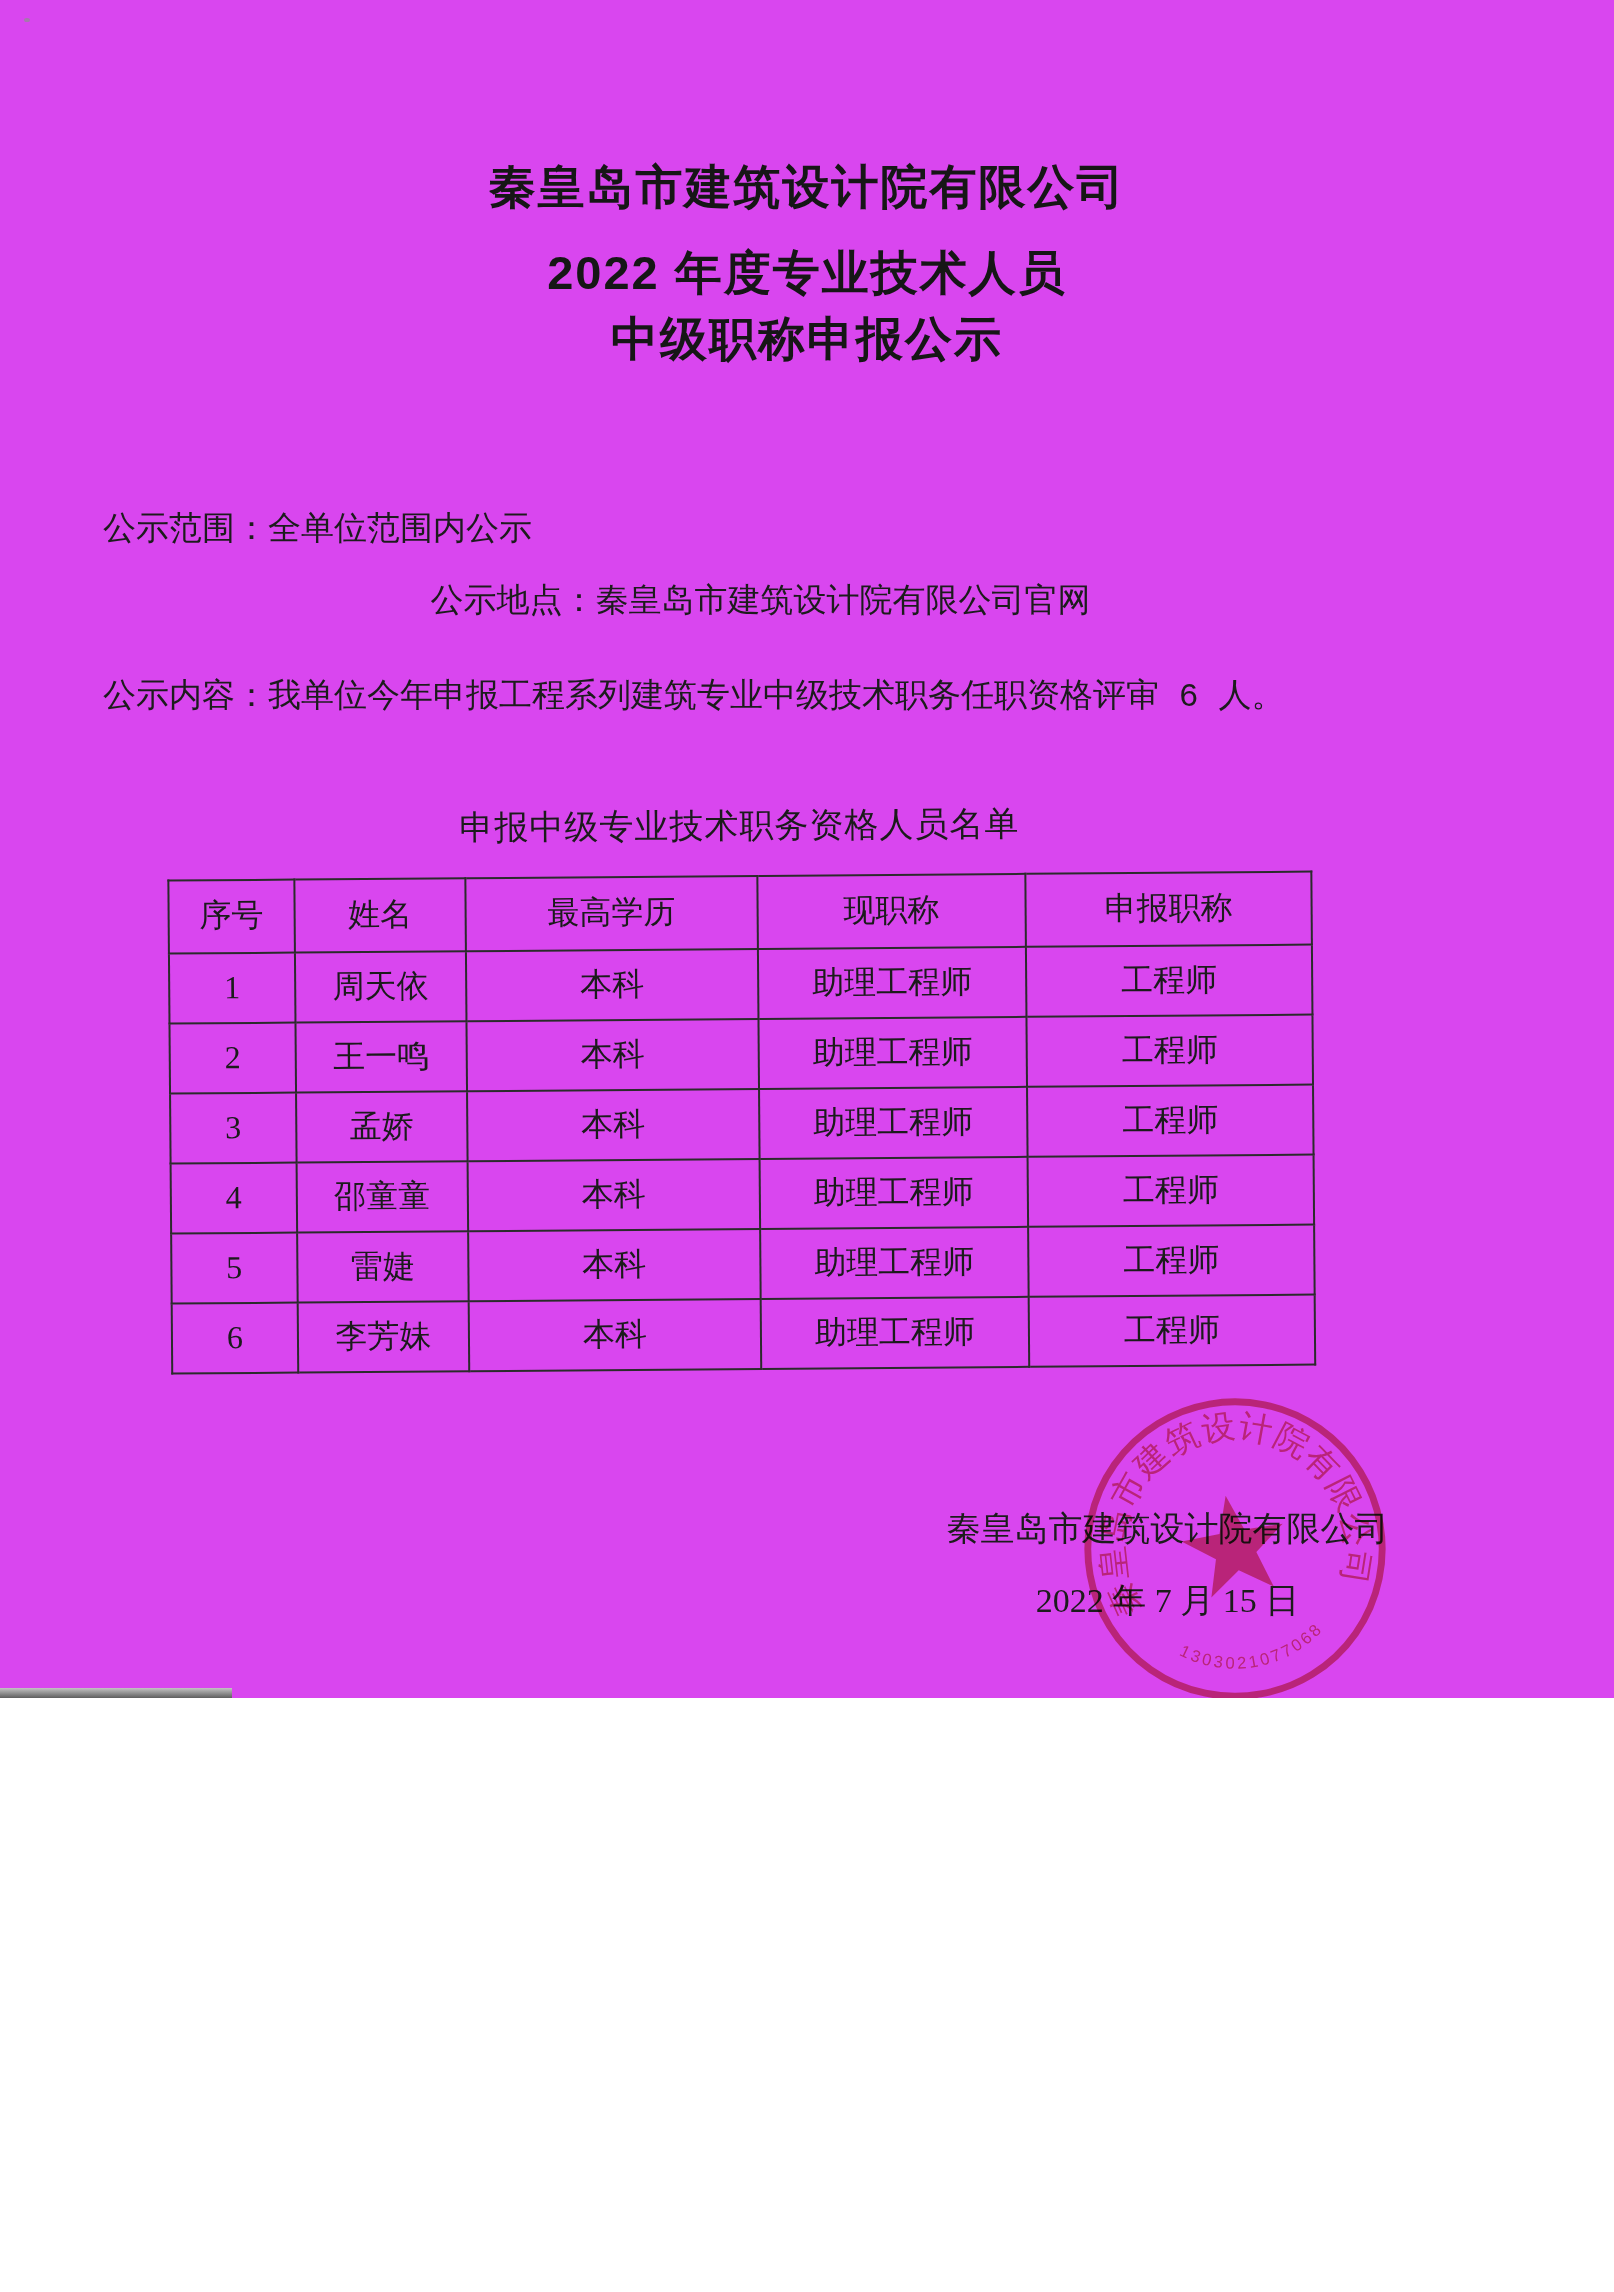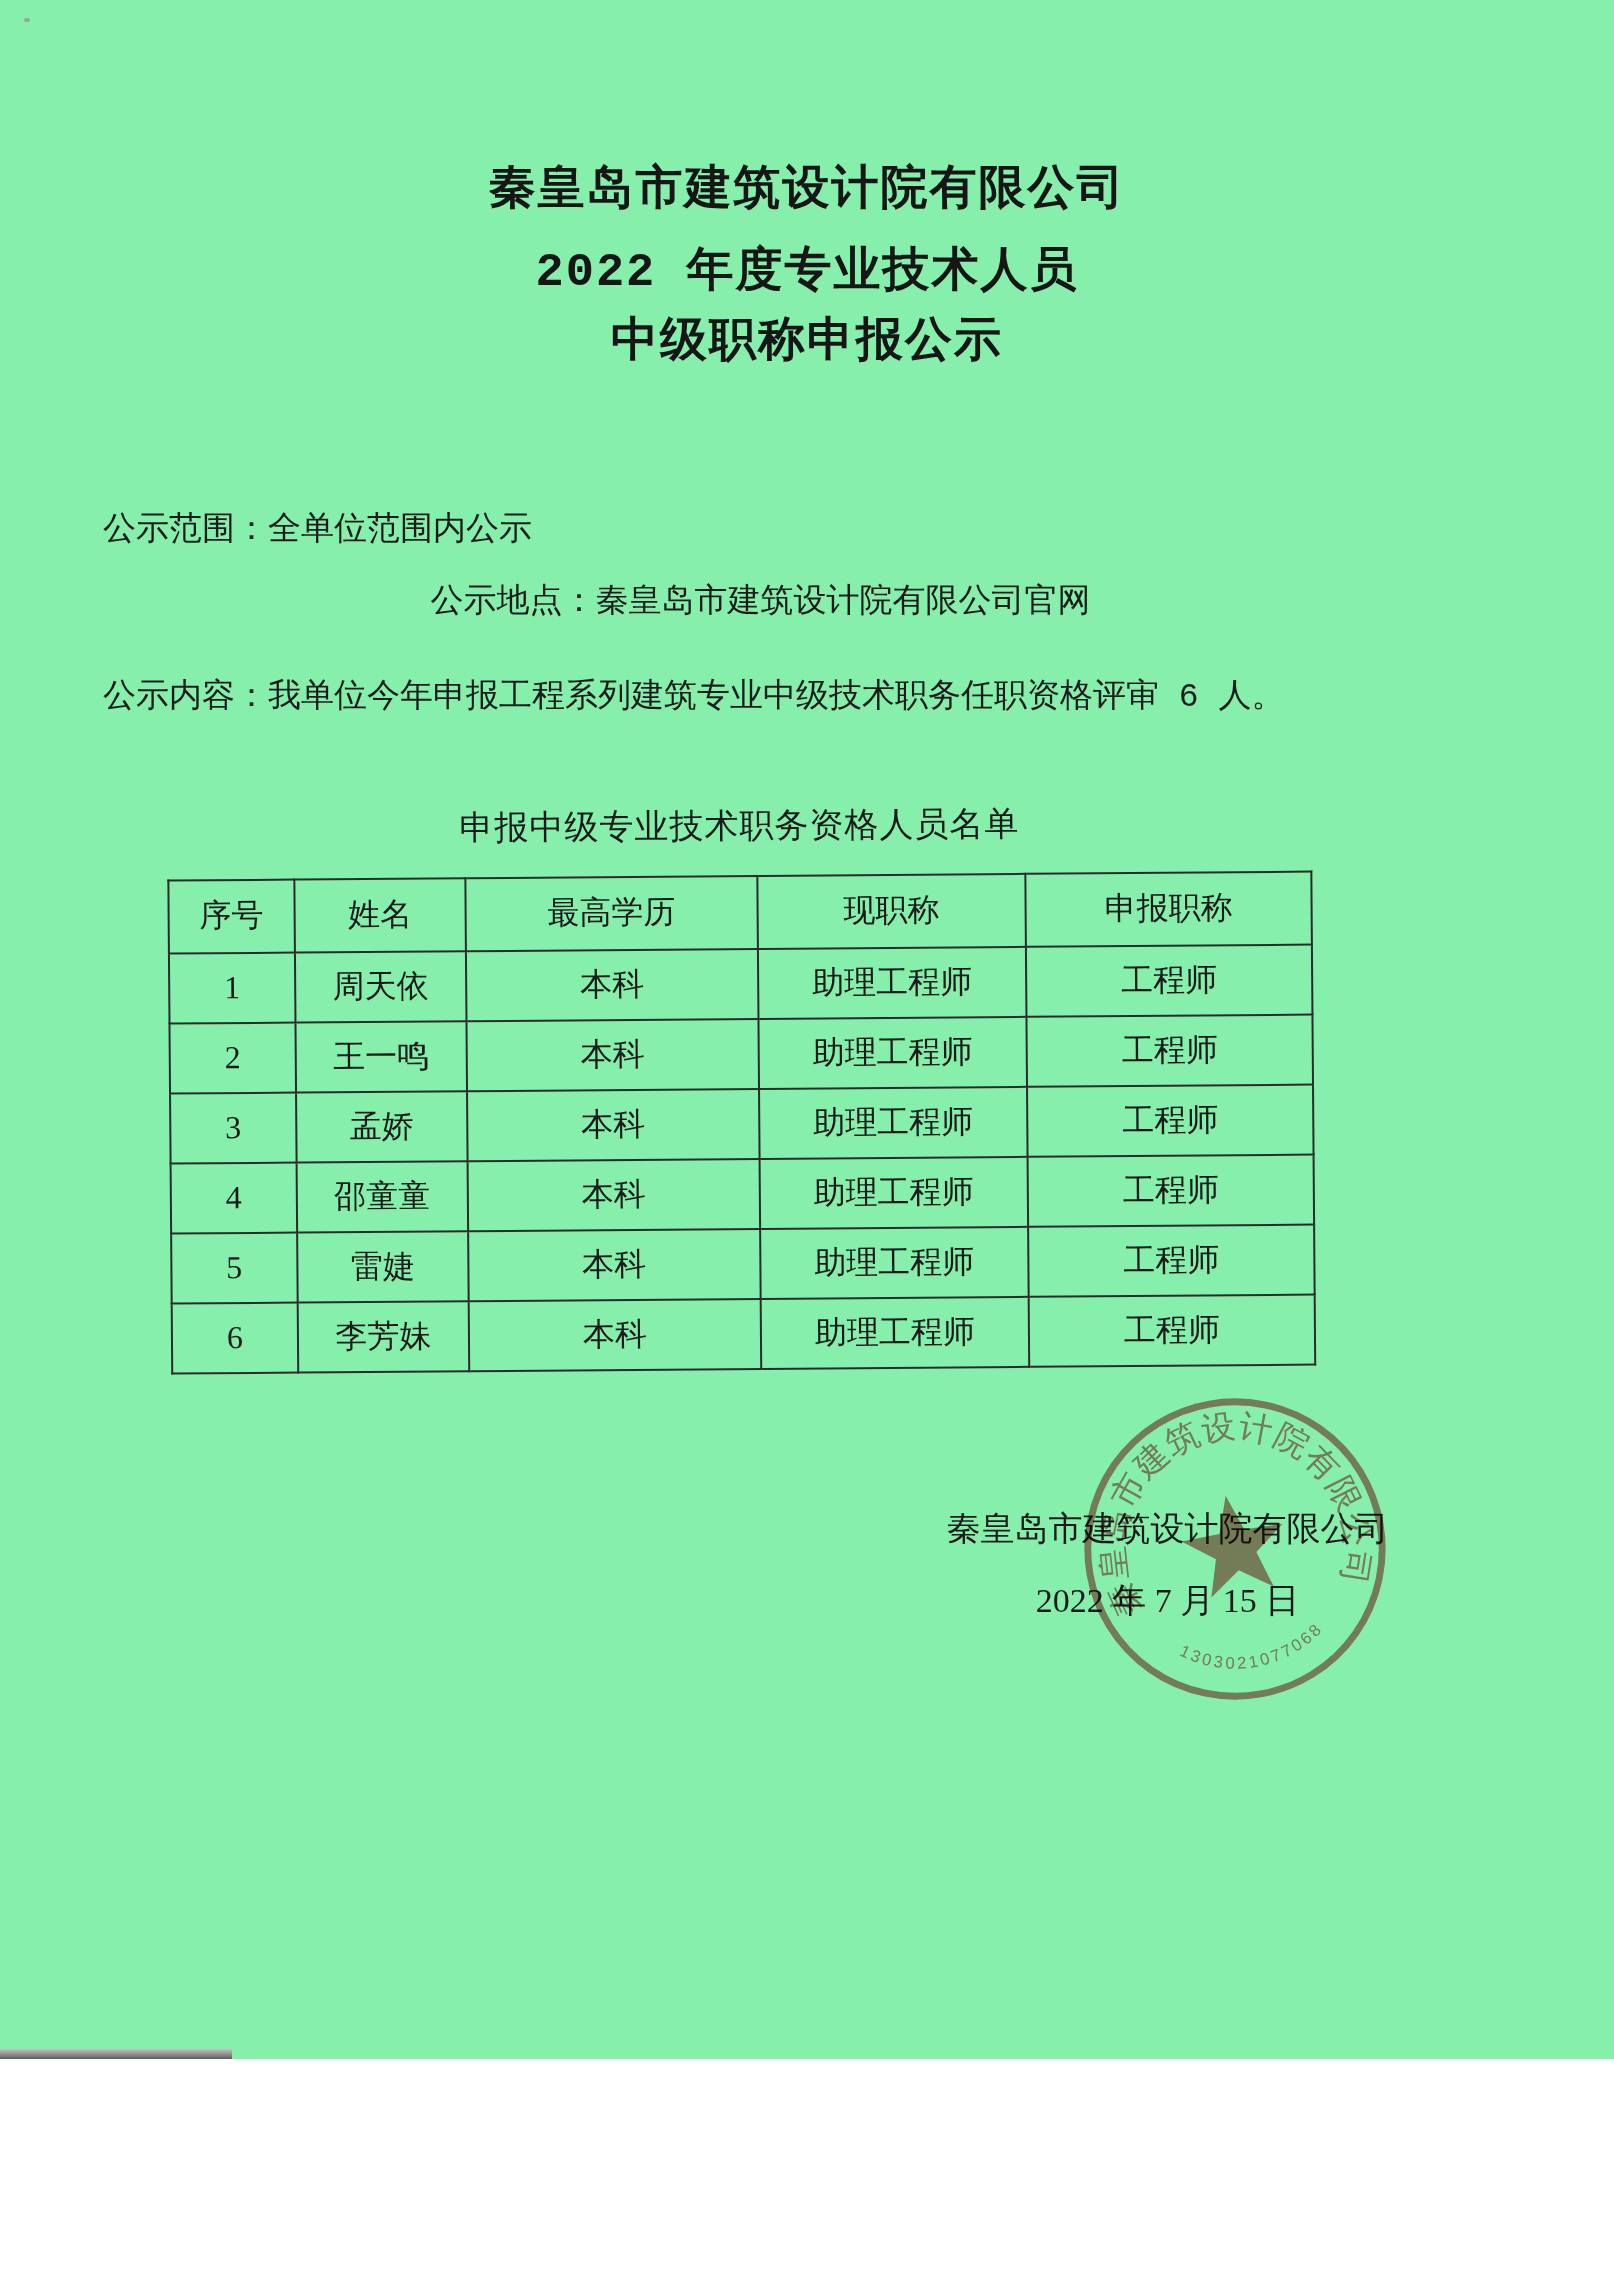--- a/index.html
+++ b/index.html
@@ -1,33 +1,33 @@
 <!DOCTYPE html>
 <html><head>
 <meta charset="utf-8">
 <style>
   html,body{margin:0;padding:0;background:#ffffff;}
   .page{
     position:relative;
-    width:1614px;height:2059px;
-    background:#86efac;
+    width:1614px;height:1698px;
+    background:#d946ef;
     overflow:hidden;
     color:#1d1d1d;
     font-family:"Liberation Serif", serif;
   }
   
   .title-line{
     position:absolute;left:0;width:100%;
     text-align:center;line-height:1.15;
     font-family:"Liberation Sans", sans-serif;
     font-weight:600;font-size:47px;color:#161616;
     letter-spacing:2px;
   }
   .title-1{top:160px;}
-  .title-2{top:246px;font-family:Liberation Mono, monospace;}
+  .title-2{top:246px;}
   .title-3{top:312px;}
   
   .meta-line{
     position:absolute;left:103px;width:1315px;
     font-size:33px;line-height:1.25;color:#1c1c1c;
     display:flex;justify-content:space-between;
   }
   .meta-row-1{top:508px;}
   .meta-row-2{top:580px;justify-content:center;}
   .meta-row-3{top:677px;font-family:Liberation Mono, monospace;}

